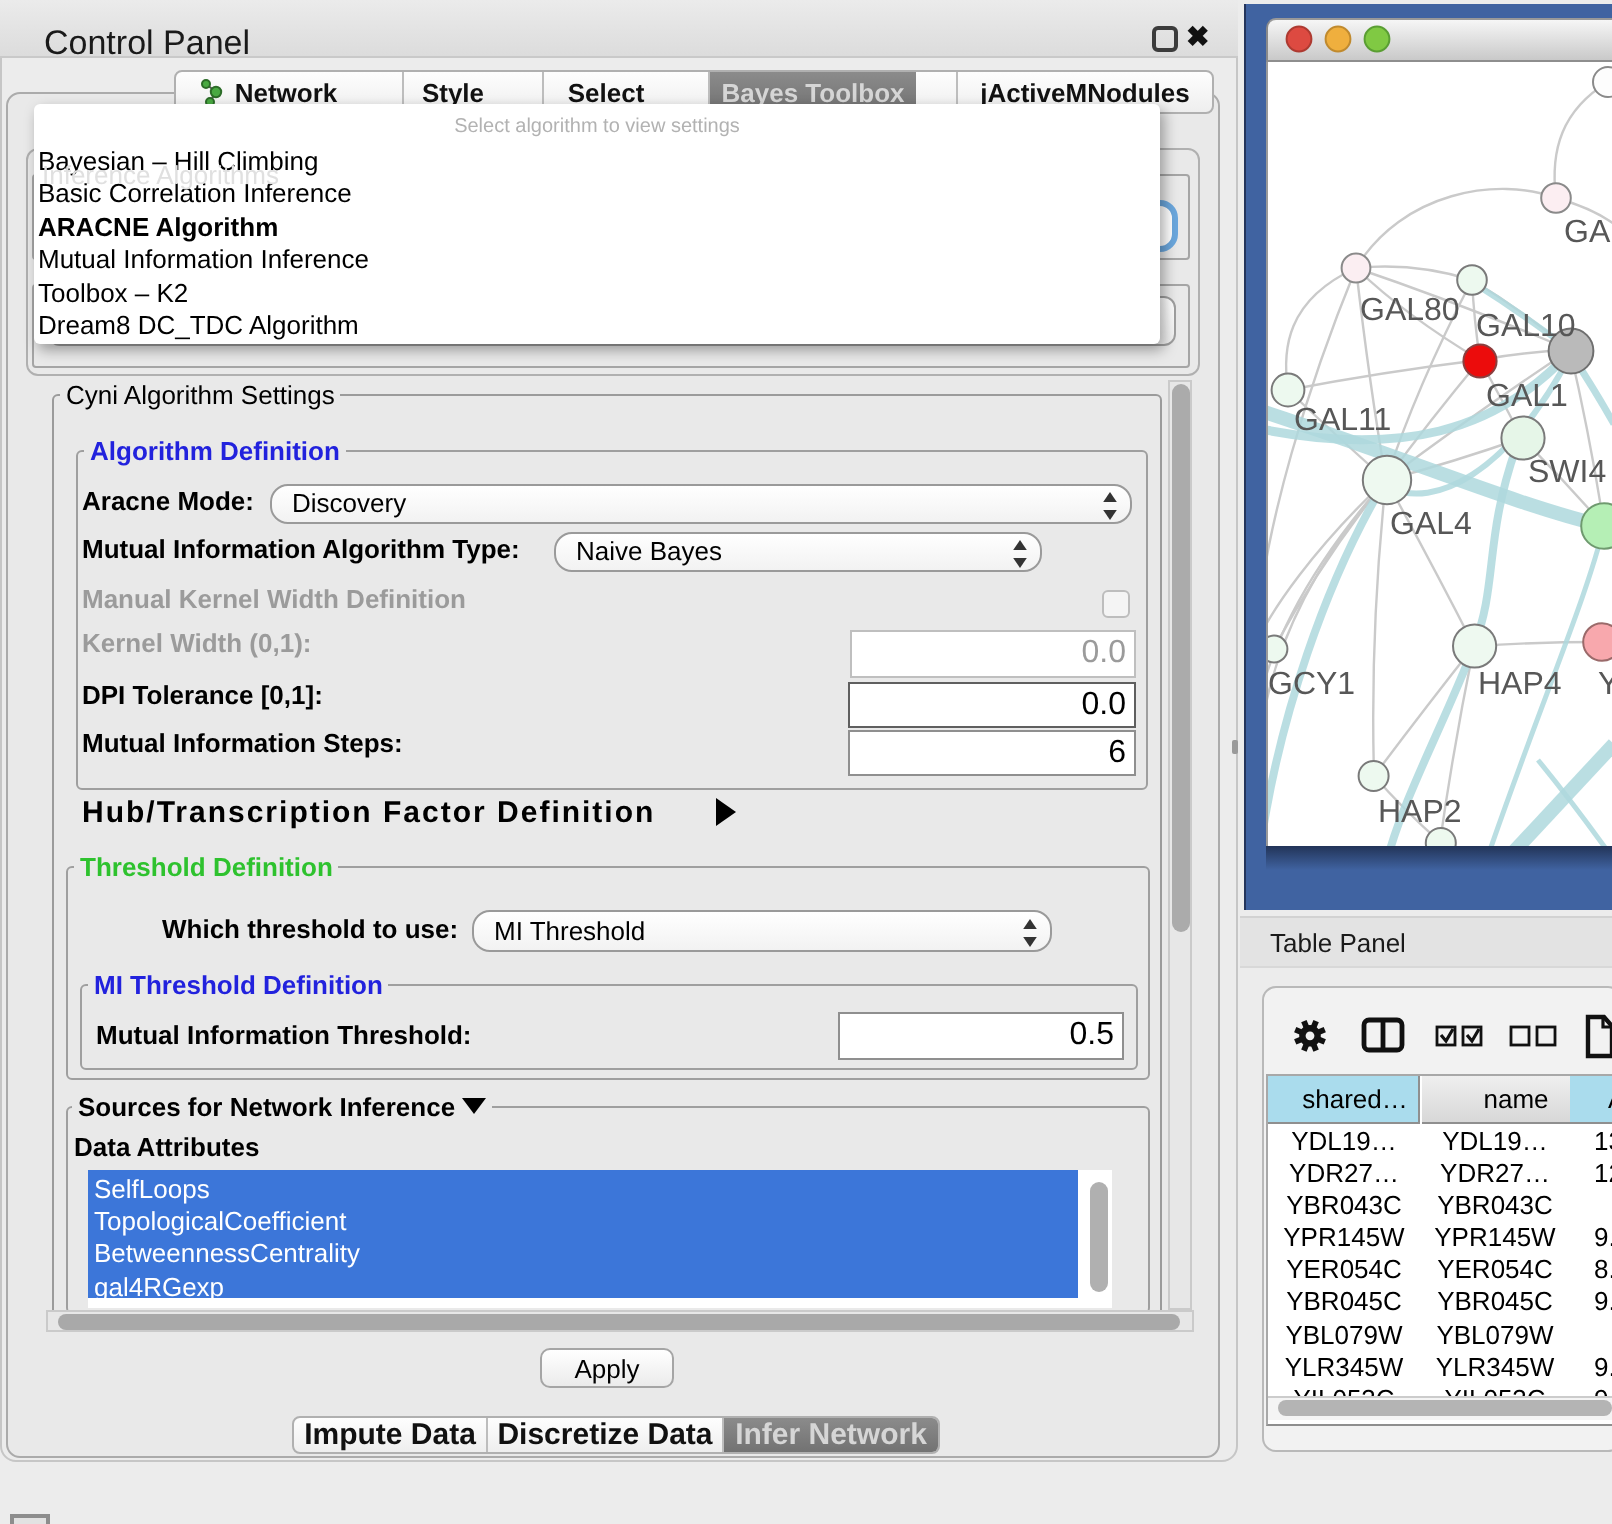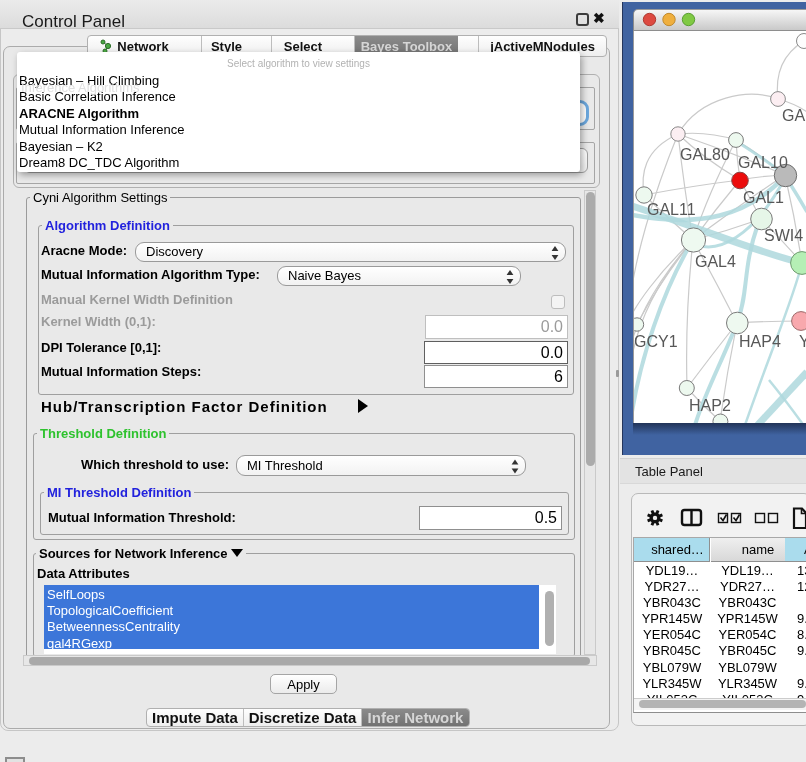--- a/index.html
+++ b/index.html
@@ -56,21 +56,21 @@
   <div class="abs" style="left:24px;top:148px;width:564px;height:25px;border:1px solid #9f9f9f;border-radius:6px;background:linear-gradient(#fff,#f0f0f0);"></div>
 
   <div class="abs" id="popup" style="left:17px;top:52px;width:563px;height:120px;background:#fff;border-radius:3px;box-shadow:2px 3px 7px rgba(0,0,0,0.35);">
     <div style="height:21px;text-align:center;font-size:10px;color:#b2b2b2;line-height:23px;">Select algorithm to view settings</div>
     <div style="position:absolute;left:4px;top:28px;font-size:13px;color:#e0e0e0;">Inference Algorithms</div>
     <div style="padding-left:2px;font-size:13px;line-height:16.4px;color:#000;">
       <div>Bayesian – Hill Climbing</div>
       <div>Basic Correlation Inference</div>
       <div style="font-weight:bold;">ARACNE Algorithm</div>
       <div>Mutual Information Inference</div>
-      <div>Bayesian – K2</div>
+      <div>Toolbox – K2</div>
       <div>Dream8 DC_TDC Algorithm</div>
     </div>
   </div>
 
   <div class="group" style="left:26px;top:197px;width:555px;height:461px;border-color:#9b9b9b;">
     <span class="gtitle" style="color:#000;">Cyni Algorithm Settings</span>
   </div>
 
   <div class="group" style="left:38px;top:225px;width:536px;height:170px;">
     <span class="gtitle" style="color:#2222dd;font-weight:bold;">Algorithm Definition</span>

